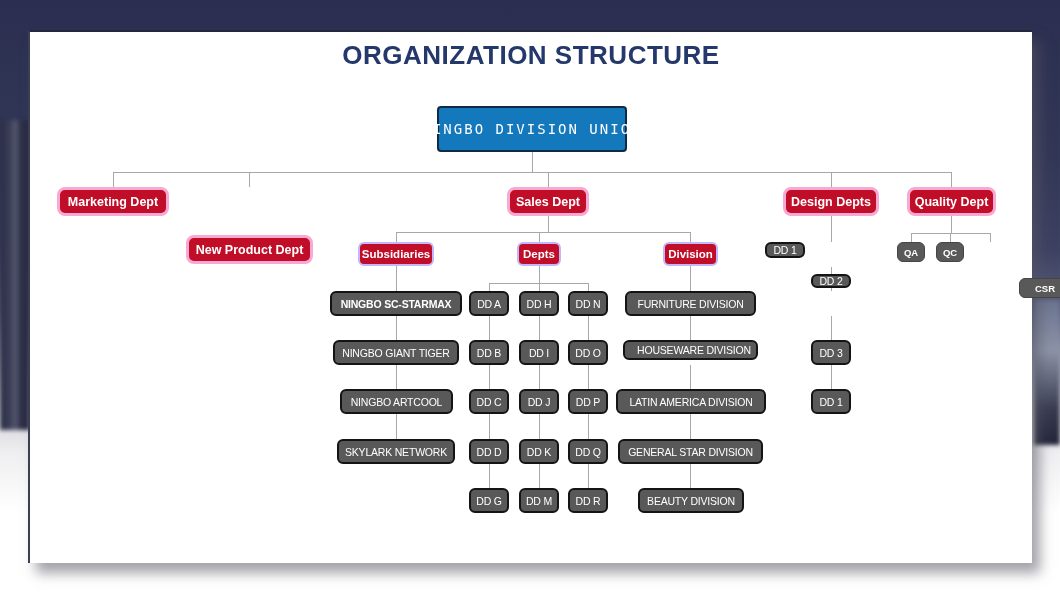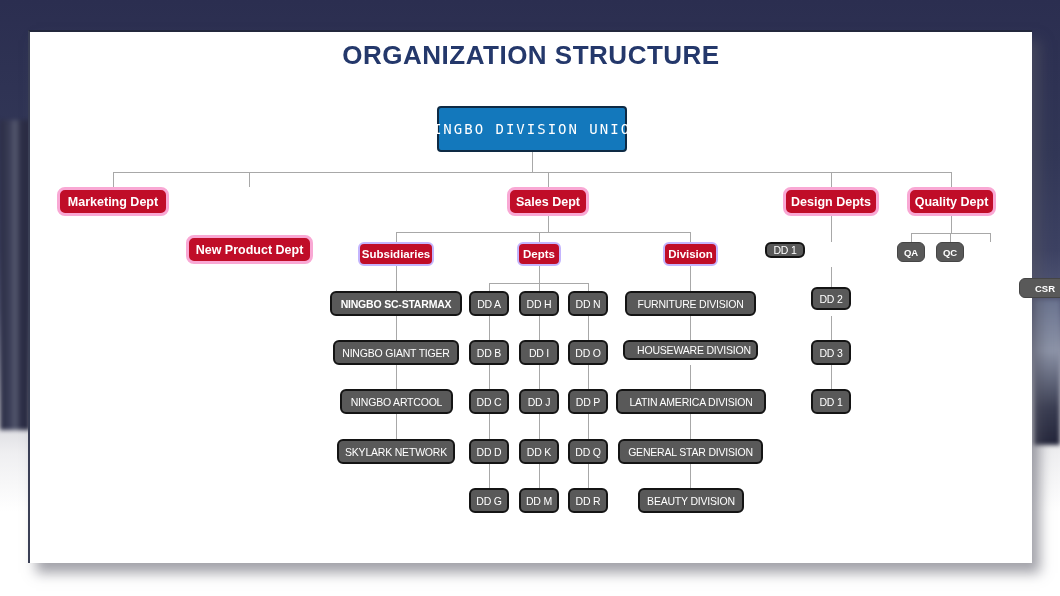--- a/index.html
+++ b/index.html
@@ -115,21 +115,21 @@
     <div class="node gray" style="left:538px;top:407px;width:40px;height:25px;">DD Q</div>
     <div class="node gray" style="left:538px;top:456px;width:40px;height:25px;">DD R</div>
 
     <div class="node gray" style="left:595px;top:259px;width:131px;height:25px;">FURNITURE DIVISION</div>
     <div class="node gray" style="left:593px;top:308px;width:135px;height:20px;padding-left:7px;">HOUSEWARE DIVISION</div>
     <div class="node gray" style="left:586px;top:357px;width:150px;height:25px;">LATIN AMERICA DIVISION</div>
     <div class="node gray" style="left:588px;top:407px;width:145px;height:25px;">GENERAL STAR DIVISION</div>
     <div class="node gray" style="left:608px;top:456px;width:106px;height:25px;">BEAUTY DIVISION</div>
 
     <div class="node gray" style="left:735px;top:210px;width:40px;height:16px;">DD 1</div>
-    <div class="node gray" style="left:781px;top:255px;width:40px;height:23px;">DD 2</div>
+    <div class="node gray" style="left:781px;top:242px;width:40px;height:14px;">DD 2</div>
     <div class="node gray" style="left:781px;top:308px;width:40px;height:25px;">DD 3</div>
     <div class="node gray" style="left:781px;top:357px;width:40px;height:25px;">DD 1</div>
 
     <div class="node gray-sm" style="left:867px;top:210px;width:28px;height:20px;">QA</div>
     <div class="node gray-sm" style="left:906px;top:210px;width:28px;height:20px;">QC</div>
     <div class="node gray-sm" style="left:989px;top:210px;width:52px;height:20px;margin-top:36px;">CSR</div>
   </div>
 </div>
 
 </body></html>

